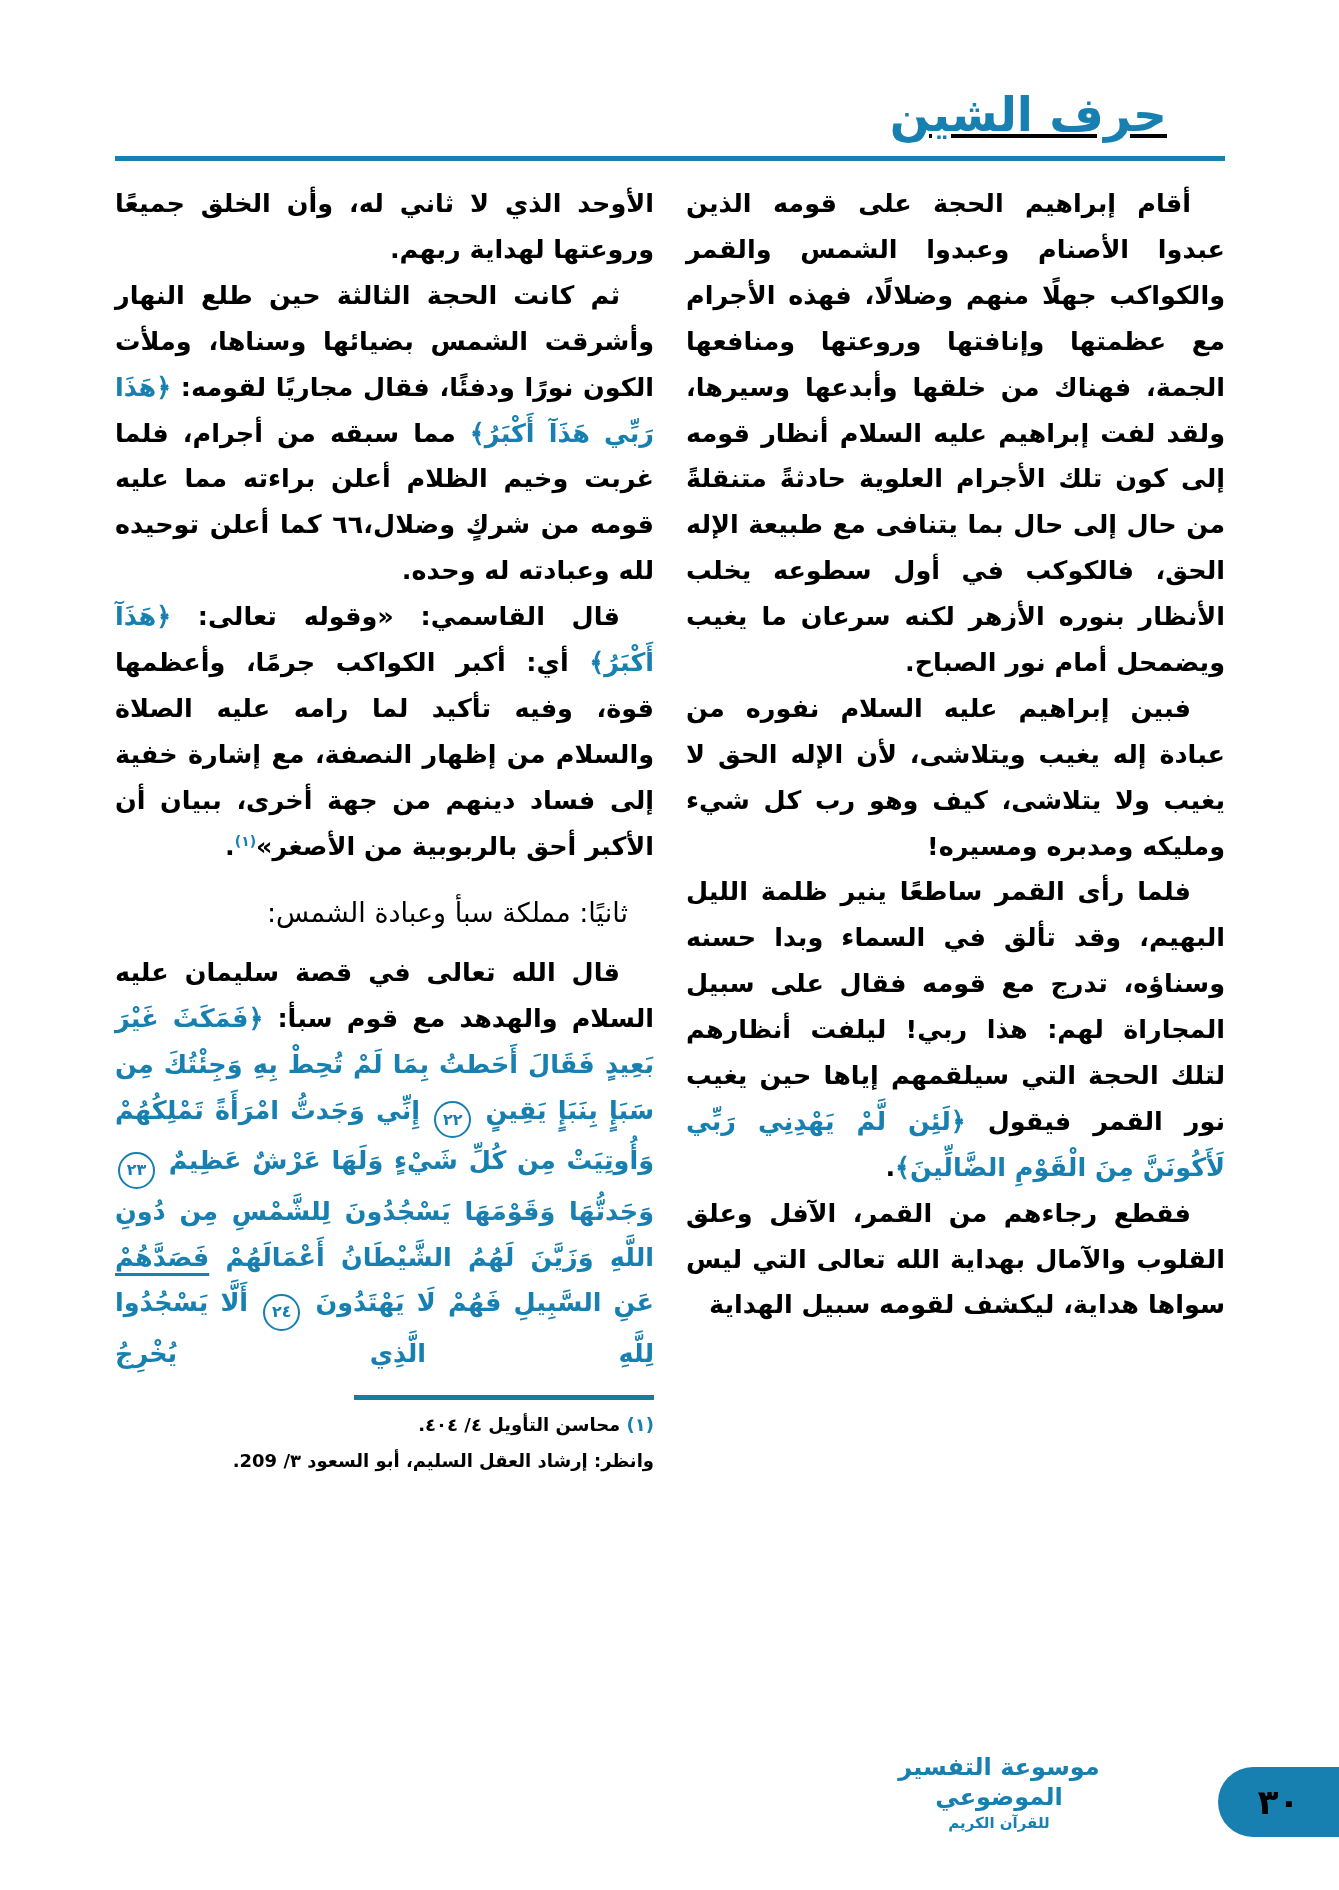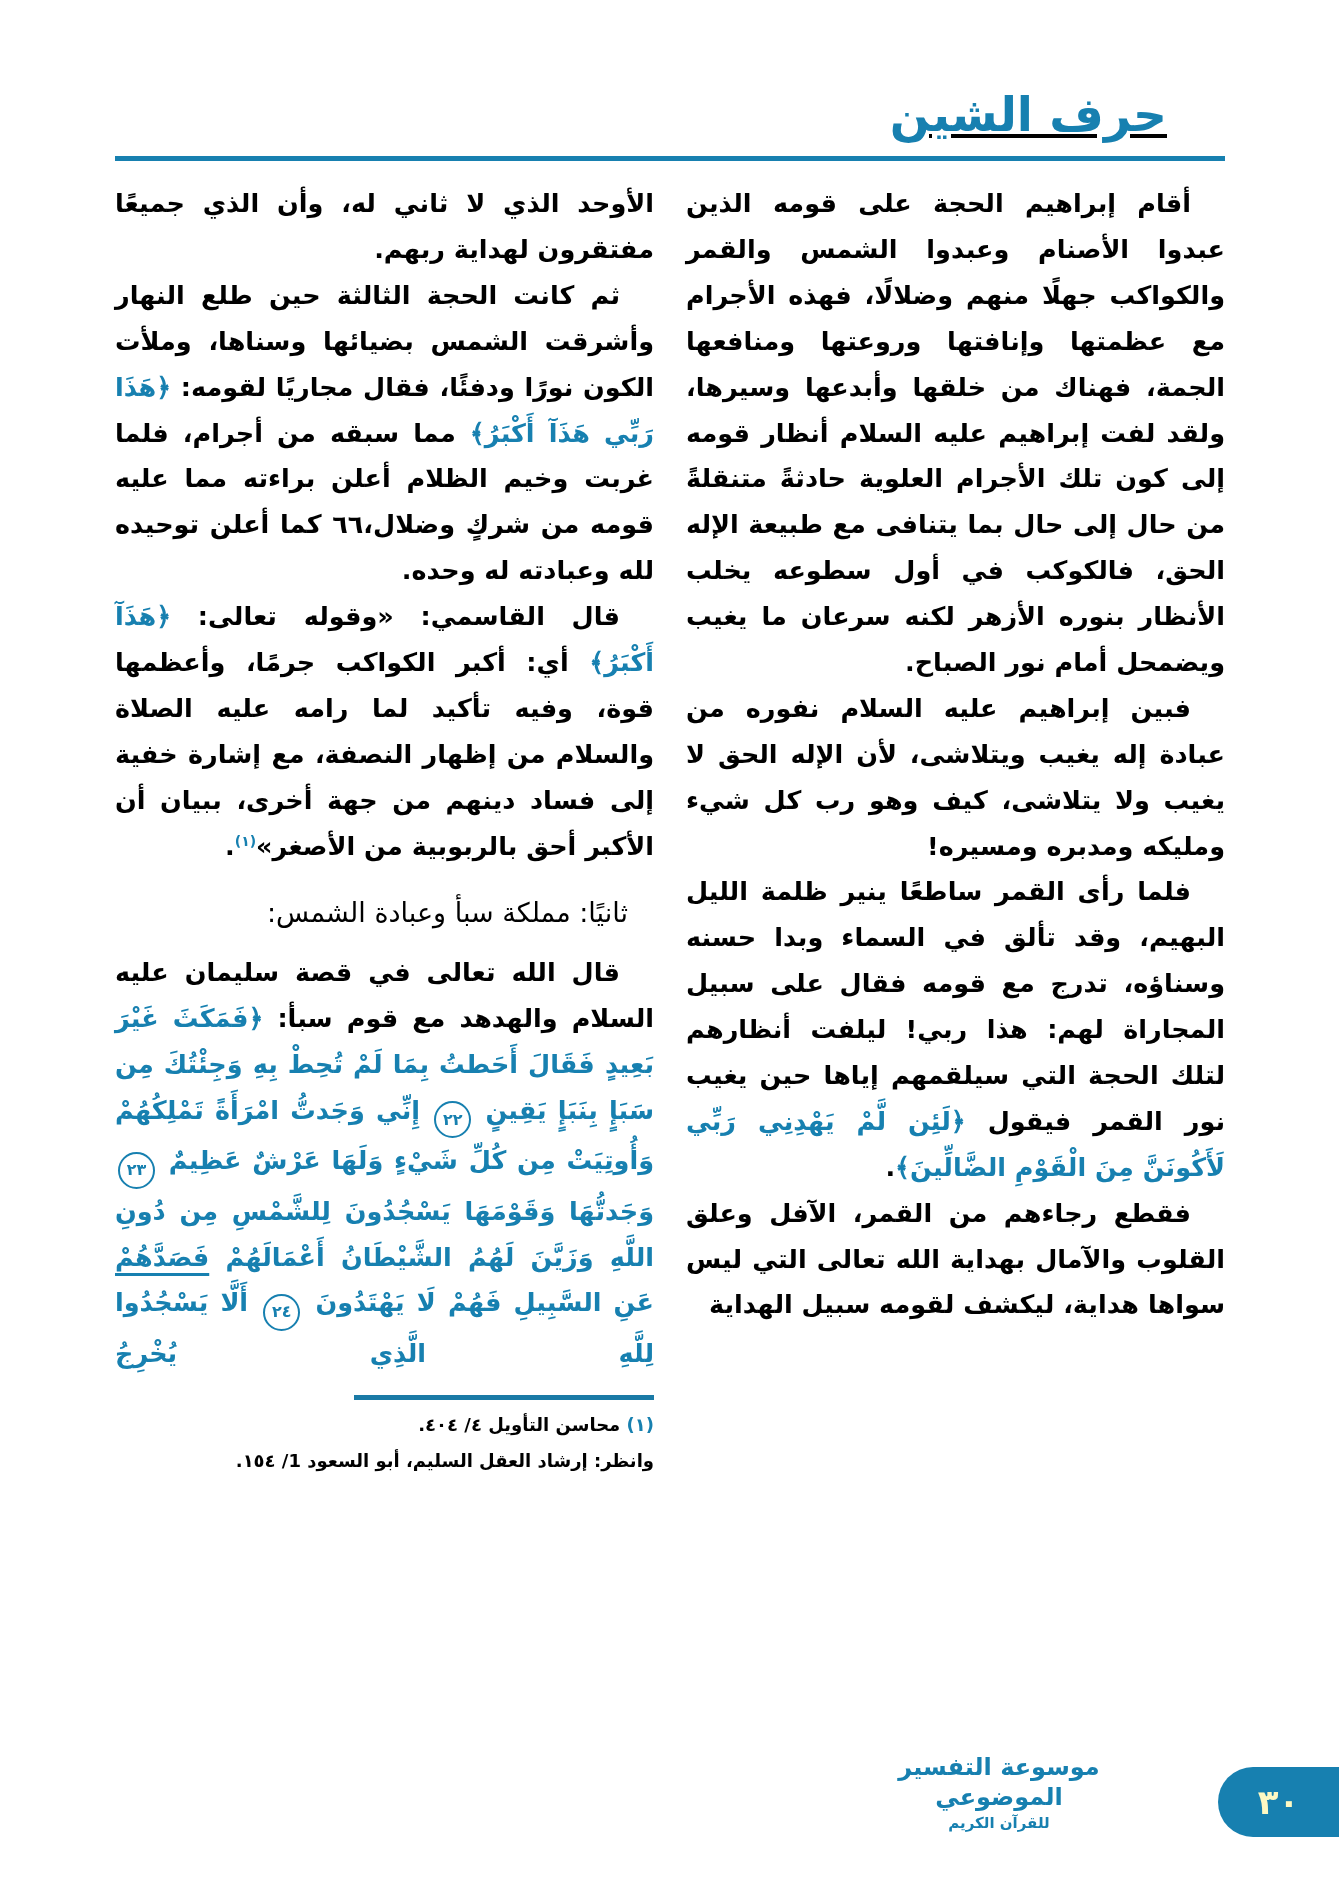--- a/index.html
+++ b/index.html
@@ -57,52 +57,52 @@
     position:absolute; top:1752px; right:200px; width:280px;
     text-align:center; color:var(--accent);
   }
   .logo-title{ font-size:24px; font-weight:bold; line-height:1.25; }
   .logo-subtitle{ font-size:15px; font-weight:bold; margin-top:2px; }
   .page-badge{
     position:absolute; top:1767px; right:0; width:121px; height:70px;
     background:var(--accent); border-radius:35px 0 0 35px;
     display:flex; align-items:center; justify-content:center;
   }
-  .page-number{ color:#fef9c3; font-size:34px; font-weight:bold; }
+  .page-number{ color:#000000; font-size:34px; font-weight:bold; }
 </style>
 </head>
 <body>
 
 <div class="page">
 
   <div class="header">
     <span class="chapter-title">حرف الشين</span>
     <div class="header-rule"></div>
   </div>
 
   <div class="columns">
     <div class="col">
         <p class="block indent"><span class="seg black">أقام إبراهيم الحجة على قومه الذين عبدوا الأصنام وعبدوا الشمس والقمر والكواكب جهلًا منهم وضلالًا، فهذه الأجرام مع عظمتها وإنافتها وروعتها ومنافعها الجمة، فهناك من خلقها وأبدعها وسيرها، ولقد لفت إبراهيم عليه السلام أنظار قومه إلى كون تلك الأجرام العلوية حادثةً متنقلةً من حال إلى حال بما يتنافى مع طبيعة الإله الحق، فالكوكب في أول سطوعه يخلب الأنظار بنوره الأزهر لكنه سرعان ما يغيب ويضمحل أمام نور الصباح.</span></p>
         <p class="block indent"><span class="seg black">فبين إبراهيم عليه السلام نفوره من عبادة إله يغيب ويتلاشى، لأن الإله الحق لا يغيب ولا يتلاشى، كيف وهو رب كل شيء ومليكه ومدبره ومسيره!</span></p>
         <p class="block indent"><span class="seg black">فلما رأى القمر ساطعًا ينير ظلمة الليل البهيم، وقد تألق في السماء وبدا حسنه وسناؤه، تدرج مع قومه فقال على سبيل المجاراة لهم: هذا ربي! ليلفت أنظارهم لتلك الحجة التي سيلقمهم إياها حين يغيب نور القمر فيقول </span><span class="seg quran">﴿لَئِن لَّمْ يَهْدِنِي رَبِّي لَأَكُونَنَّ مِنَ الْقَوْمِ الضَّالِّينَ﴾</span><span class="seg black">.</span></p>
         <p class="block indent"><span class="seg black">فقطع رجاءهم من القمر، الآفل وعلق القلوب والآمال بهداية الله تعالى التي ليس سواها هداية، ليكشف لقومه سبيل الهداية</span></p>
       </div>
     <div class="col">
       <div>
-          <p class="block"><span class="seg black">الأوحد الذي لا ثاني له، وأن الذي جميعًا مفتقرون لهداية ربهم.</span></p>
+          <p class="block"><span class="seg black">الأوحد الذي لا ثاني له، وأن الخلق جميعًا وروعتها لهداية ربهم.</span></p>
           <p class="block indent"><span class="seg black">ثم كانت الحجة الثالثة حين طلع النهار وأشرقت الشمس بضيائها وسناها، وملأت الكون نورًا ودفئًا، فقال مجاريًا لقومه: </span><span class="seg quran">﴿هَذَا رَبِّي هَذَآ أَكْبَرُ﴾</span><span class="seg black"> مما سبقه من أجرام، فلما غربت وخيم الظلام أعلن براءته مما عليه قومه من شركٍ وضلال،٦٦ كما أعلن توحيده لله وعبادته له وحده.</span></p>
           <p class="block indent"><span class="seg black">قال القاسمي: «وقوله تعالى: </span><span class="seg quran">﴿هَذَآ أَكْبَرُ﴾</span><span class="seg black"> أي: أكبر الكواكب جرمًا، وأعظمها قوة، وفيه تأكيد لما رامه عليه الصلاة والسلام من إظهار النصفة، مع إشارة خفية إلى فساد دينهم من جهة أخرى، ببيان أن الأكبر أحق بالربوبية من الأصغر»</span><span class="seg sup">(١)</span><span class="seg black">.</span></p>
           <p class="block heading"><span class="seg heading">ثانيًا: مملكة سبأ وعبادة الشمس:</span></p>
           <p class="block indent verse-flow"><span class="seg black">قال الله تعالى في قصة سليمان عليه السلام والهدهد مع قوم سبأ: </span><span class="seg quran">﴿فَمَكَثَ غَيْرَ بَعِيدٍ فَقَالَ أَحَطتُ بِمَا لَمْ تُحِطْ بِهِ وَجِئْتُكَ مِن سَبَإٍ بِنَبَإٍ يَقِينٍ </span><span class="seg ayah-num">٢٢</span><span class="seg quran"> إِنِّي وَجَدتُّ امْرَأَةً تَمْلِكُهُمْ وَأُوتِيَتْ مِن كُلِّ شَيْءٍ وَلَهَا عَرْشٌ عَظِيمٌ </span><span class="seg ayah-num">٢٣</span><span class="seg quran"> وَجَدتُّهَا وَقَوْمَهَا يَسْجُدُونَ لِلشَّمْسِ مِن دُونِ اللَّهِ وَزَيَّنَ لَهُمُ الشَّيْطَانُ أَعْمَالَهُمْ </span><span class="seg quran uline">فَصَدَّهُمْ</span><span class="seg quran"> عَنِ السَّبِيلِ فَهُمْ لَا يَهْتَدُونَ </span><span class="seg ayah-num">٢٤</span><span class="seg quran"> أَلَّا يَسْجُدُوا لِلَّهِ الَّذِي يُخْرِجُ</span></p>
         </div>
       <div class="footnote">
         <div class="footnote-rule"></div>
         <div>
             <p class="block fn"><span class="seg fn-marker">(١) </span><span class="seg black">محاسن التأويل ٤/ ٤٠٤.</span></p>
-            <p class="block fn"><span class="seg black">وانظر: إرشاد العقل السليم، أبو السعود 1/ ١٥٤.</span></p>
+            <p class="block fn"><span class="seg black">وانظر: إرشاد العقل السليم، أبو السعود ٣/ 209.</span></p>
           </div>
       </div>
     </div>
   </div>
 
   <div class="footer-logo">
     <div class="logo-title">موسوعة التفسير الموضوعي</div>
     <div class="logo-subtitle">للقرآن الكريم</div>
   </div>
 

